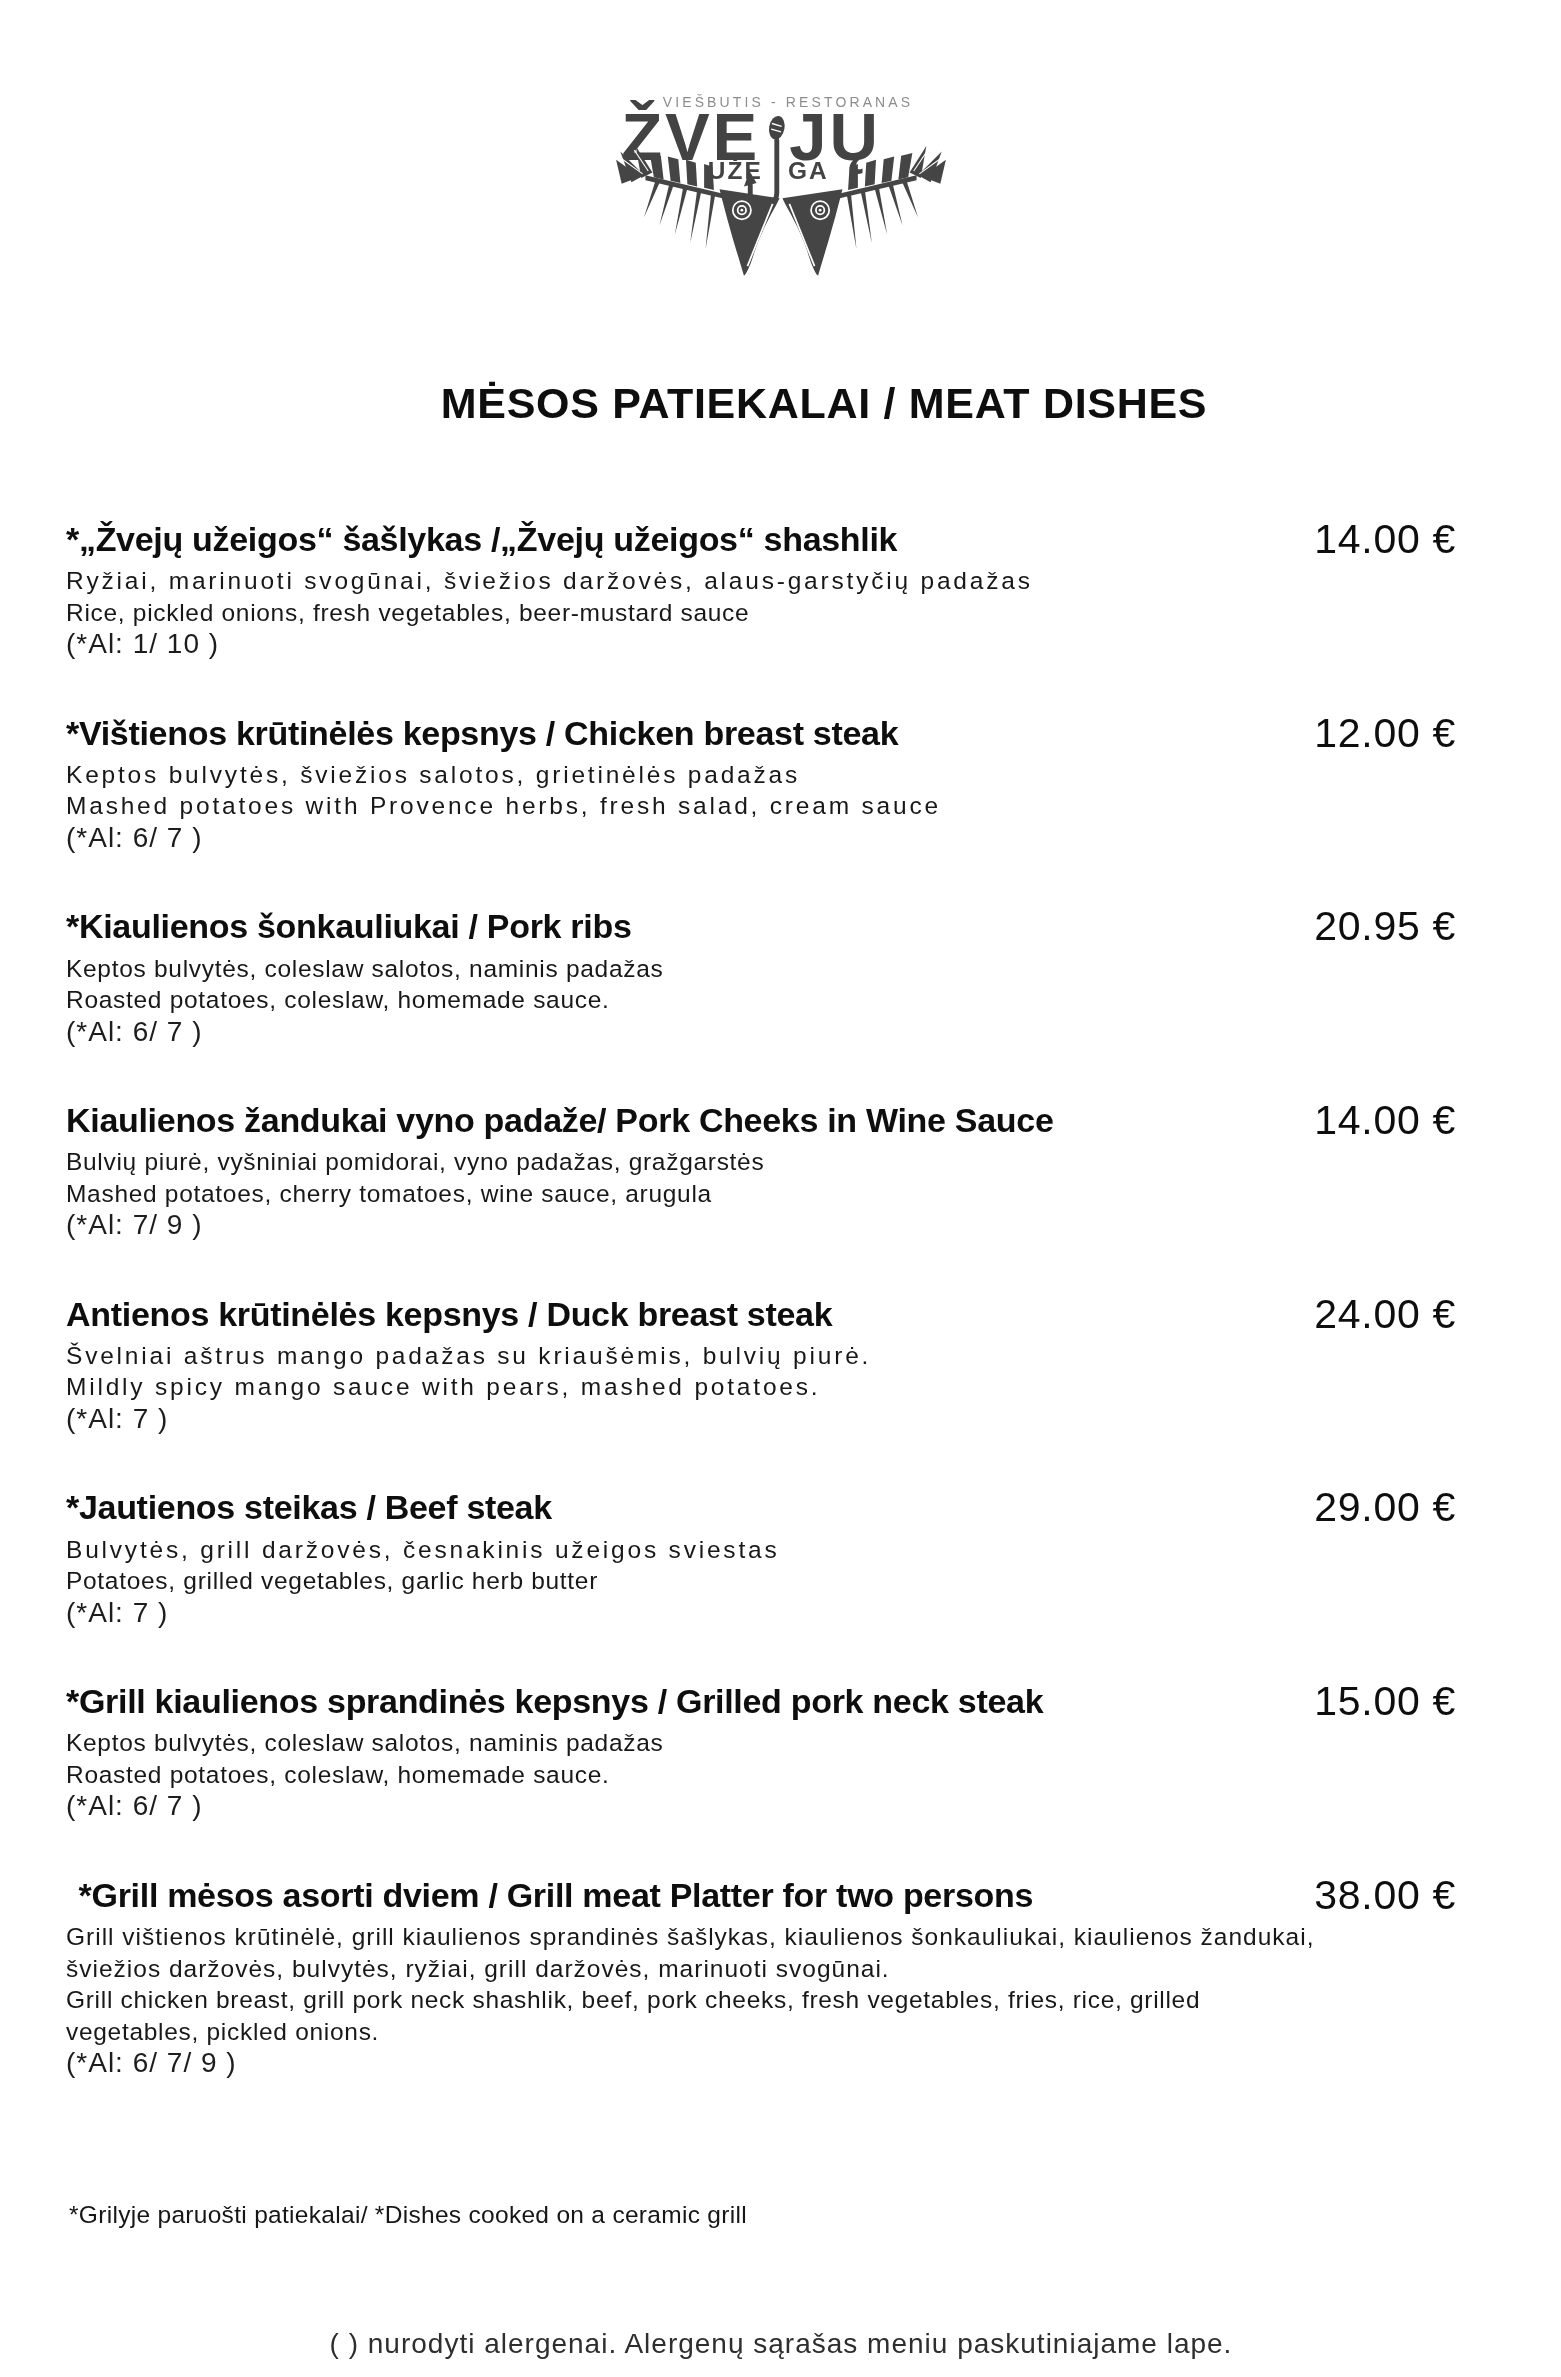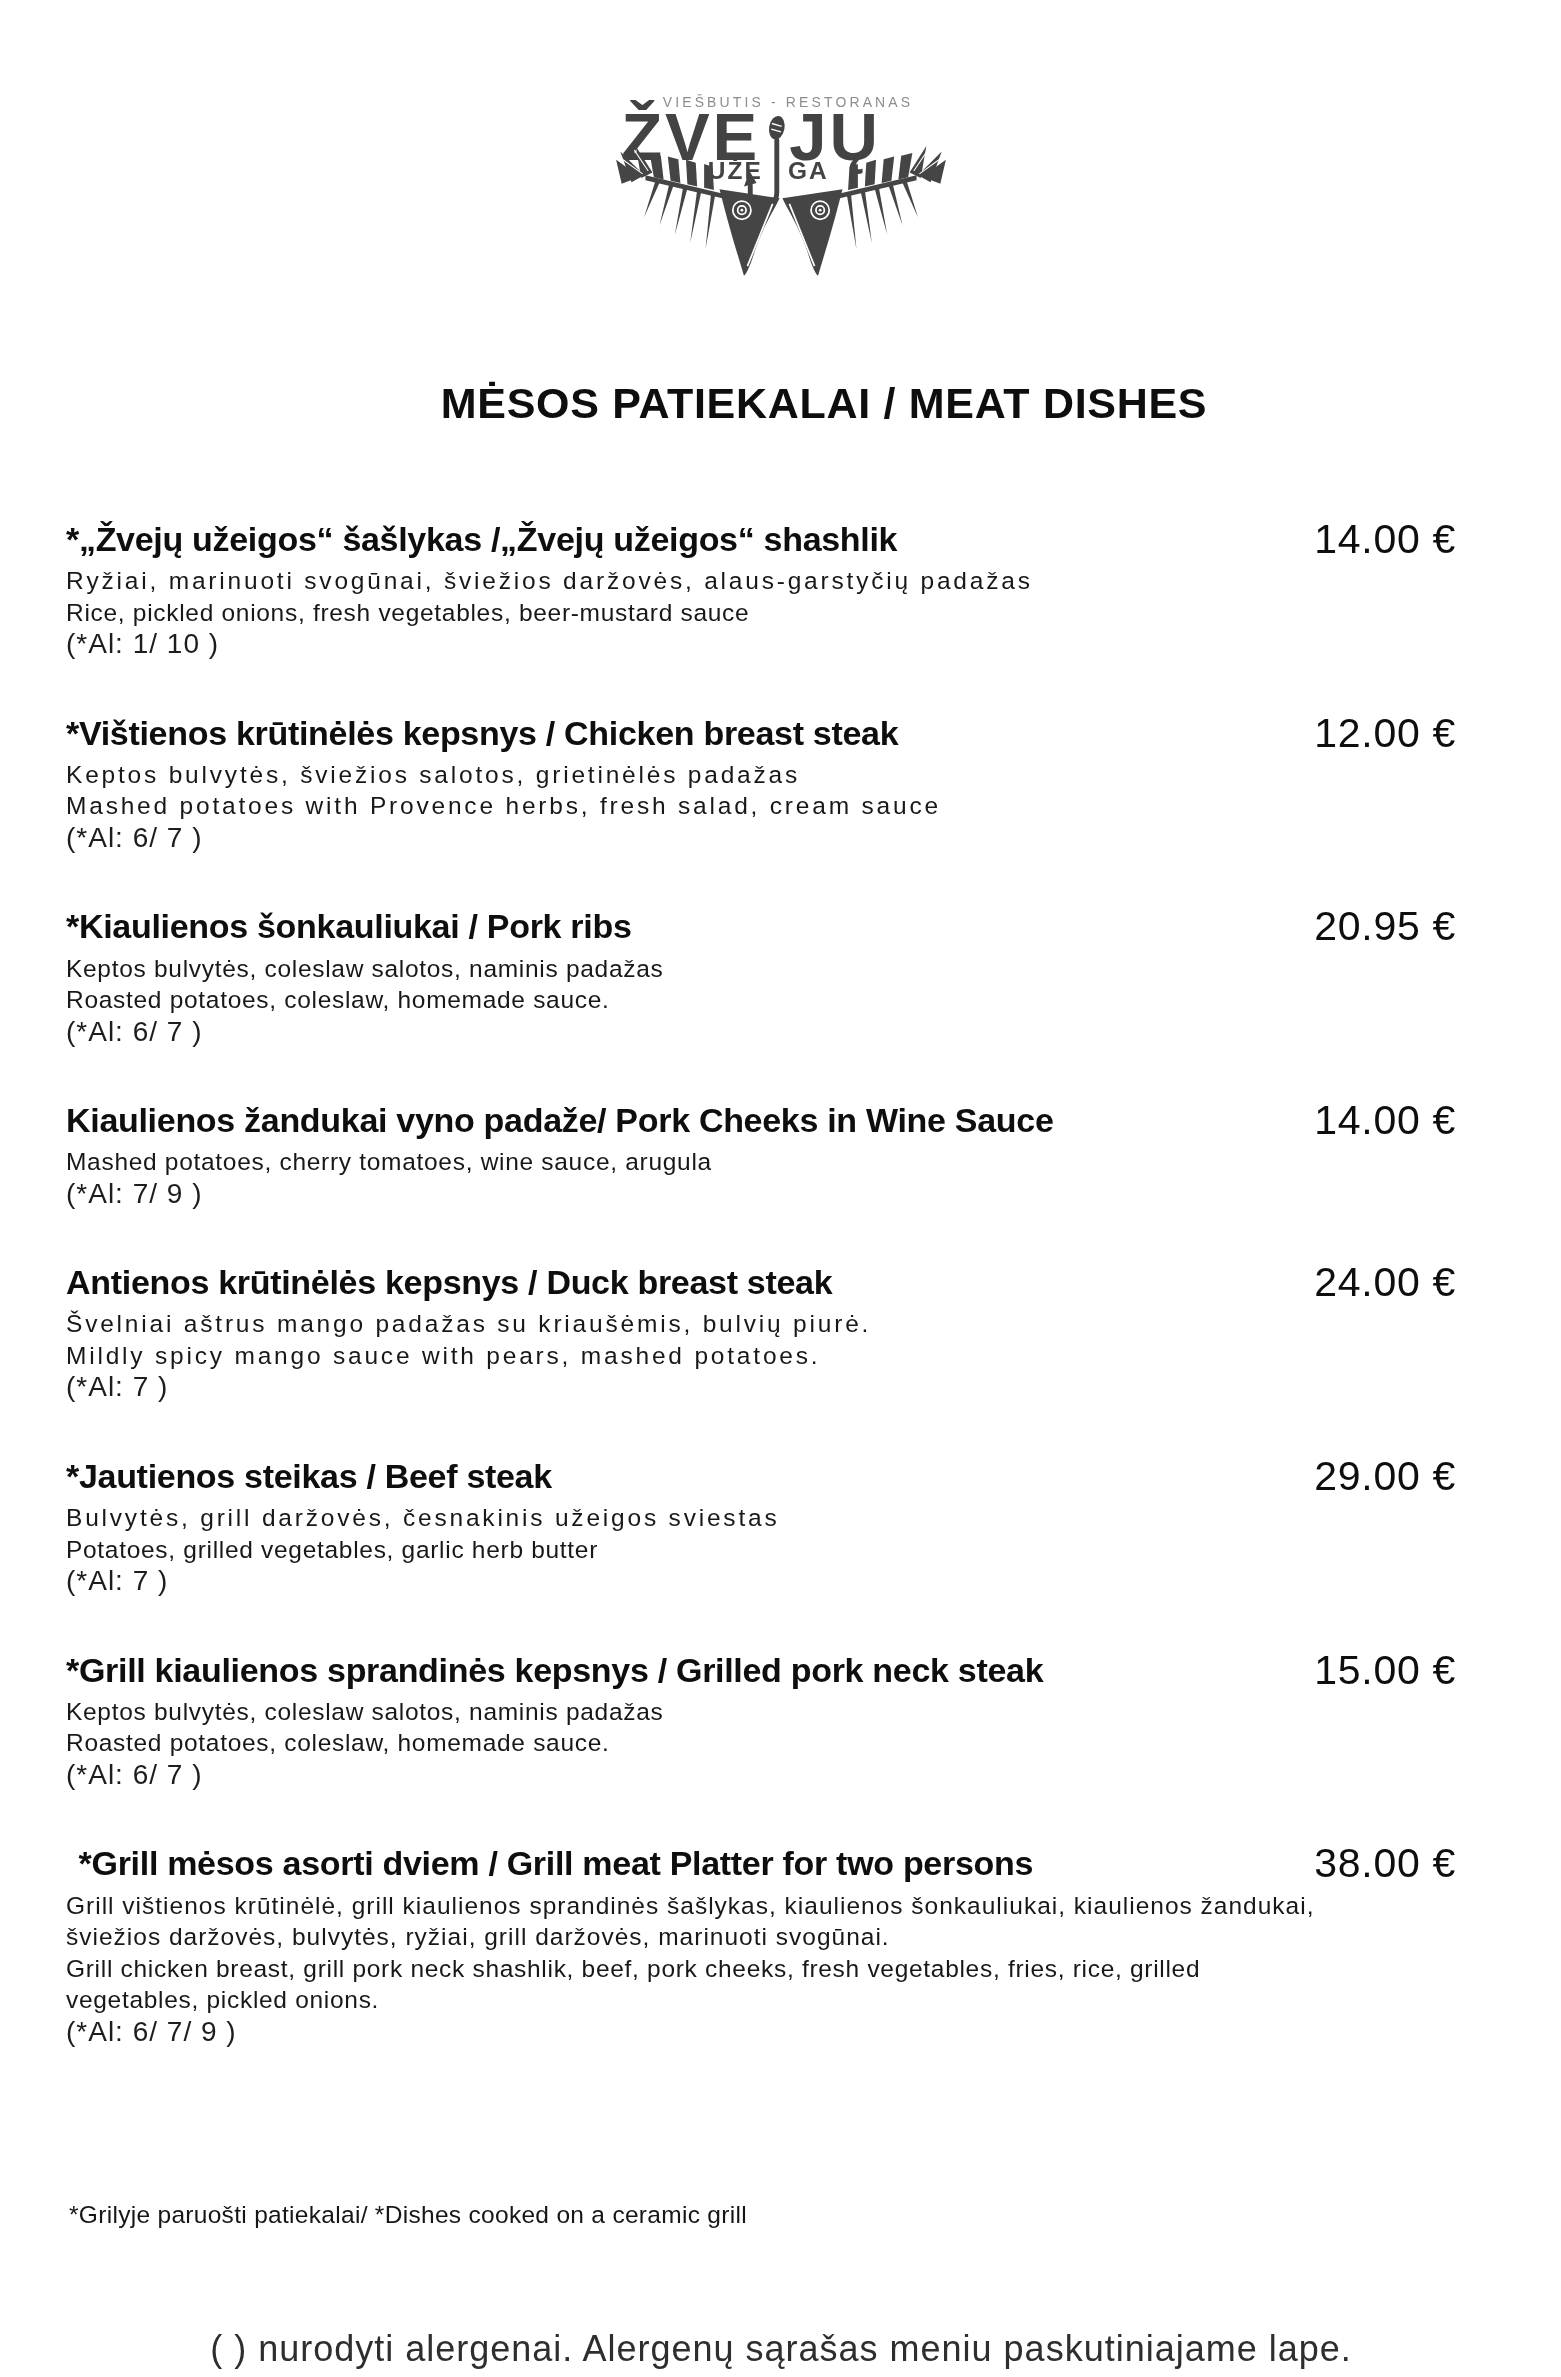--- a/index.html
+++ b/index.html
@@ -29,21 +29,21 @@
   .desc.spaced { letter-spacing:2.8px; }
   .desc.spaced-sm { letter-spacing:1px; }
   .allergen { font-size:28px; line-height:31.5px; letter-spacing:1px; color:#1d1d1d; }
   .menu-item.indent .item-title { padding-left:12.6px; }
   .menu-item.wide .desc { max-width:1273px; }
 
   
   .note-grill { position:absolute; top:2201px; left:69px;
     font-size:24.5px; letter-spacing:0.3px; color:#161616; }
   .note-allergen { position:absolute; top:2328px; left:0; width:100%; text-align:center;
-    font-size:36px; font-weight:300; letter-spacing:1px; color:#2e2e2e; }
+    font-size:28px; font-weight:300; letter-spacing:1px; color:#2e2e2e; }
 </style>
 </head>
 <body>
 
 <div class="logo-wrap">
   <svg width="336" height="218" viewBox="0 0 480 312">
     <defs>
       <g id="fish">
 
         <polygon points="4,100 38,124 12,134" fill="#454545"></polygon>
@@ -128,20 +128,21 @@
     <div class="desc">Keptos bulvytės, coleslaw salotos, naminis padažas</div>
     <div class="desc">Roasted potatoes, coleslaw, homemade sauce.</div>
     <div class="allergen">(*Al: 6/ 7 )</div>
   </div>
 
   <div class="menu-item">
     <div class="item-head">
       <span class="item-title">Kiaulienos žandukai vyno padaže/ Pork Cheeks in Wine Sauce</span>
       <span class="item-price">14.00 €</span>
     </div>
+    <div class="desc">Bulvių piurė, vyšniniai pomidorai, vyno padažas, gražgarstės</div>
     <div class="desc">Mashed potatoes, cherry tomatoes, wine sauce, arugula</div>
     <div class="allergen">(*Al: 7/ 9 )</div>
   </div>
 
   <div class="menu-item">
     <div class="item-head">
       <span class="item-title">Antienos krūtinėlės kepsnys / Duck breast steak</span>
       <span class="item-price">24.00 €</span>
     </div>
     <div class="desc spaced">Švelniai aštrus mango padažas su kriaušėmis, bulvių piurė.</div>

